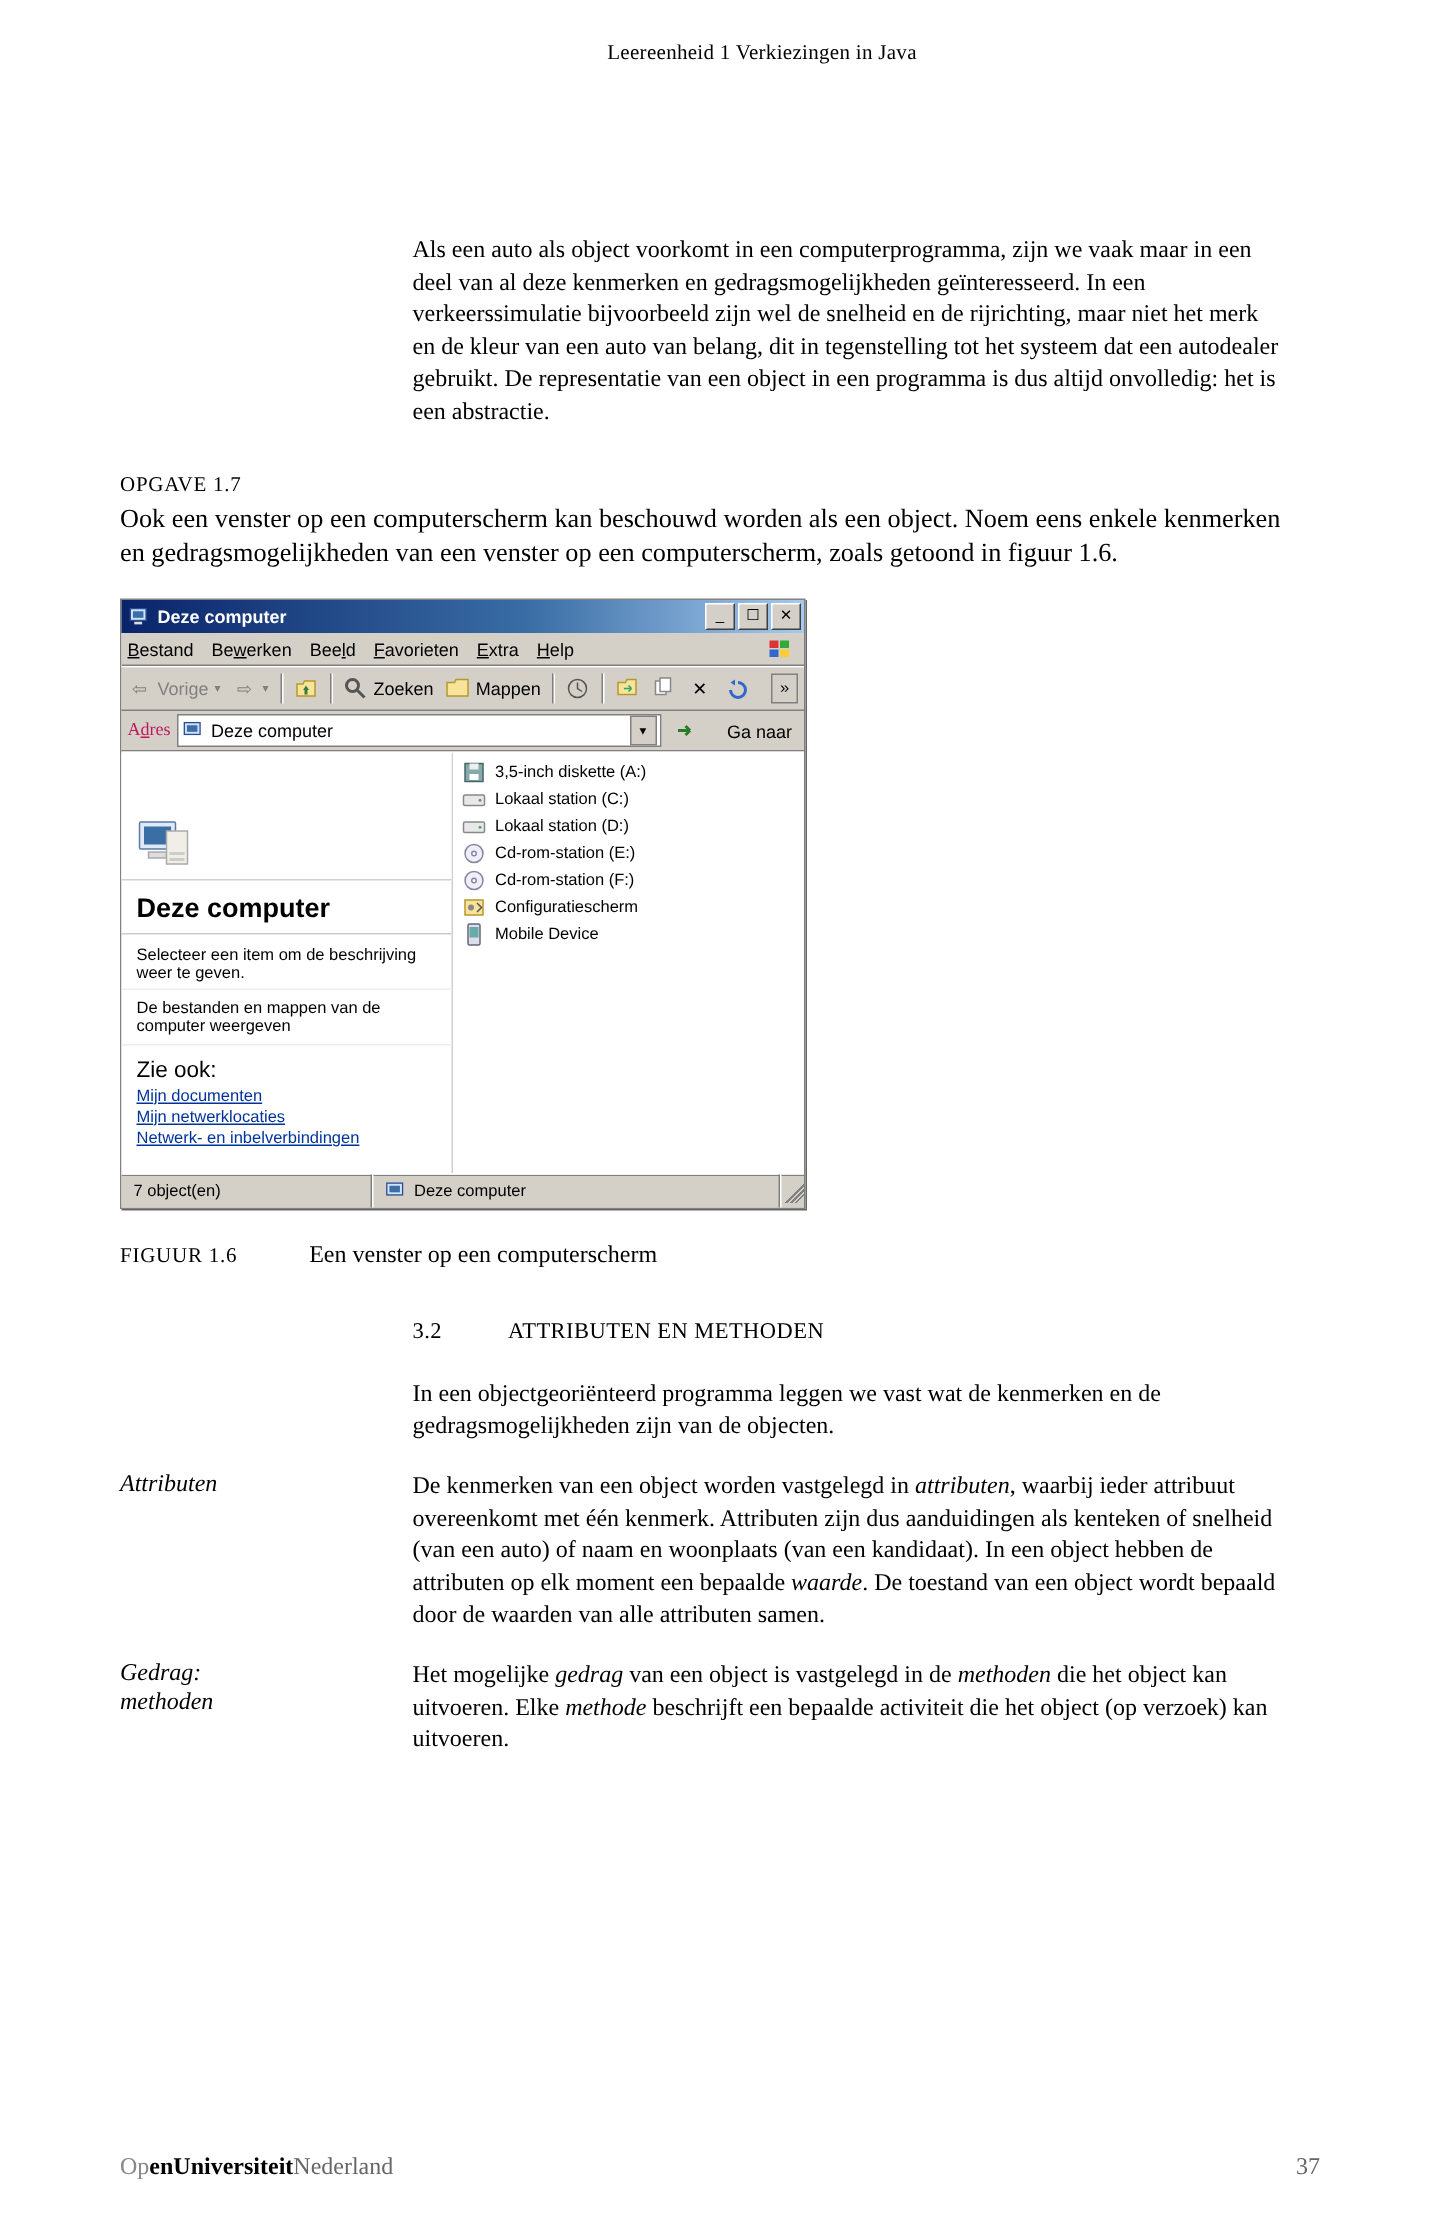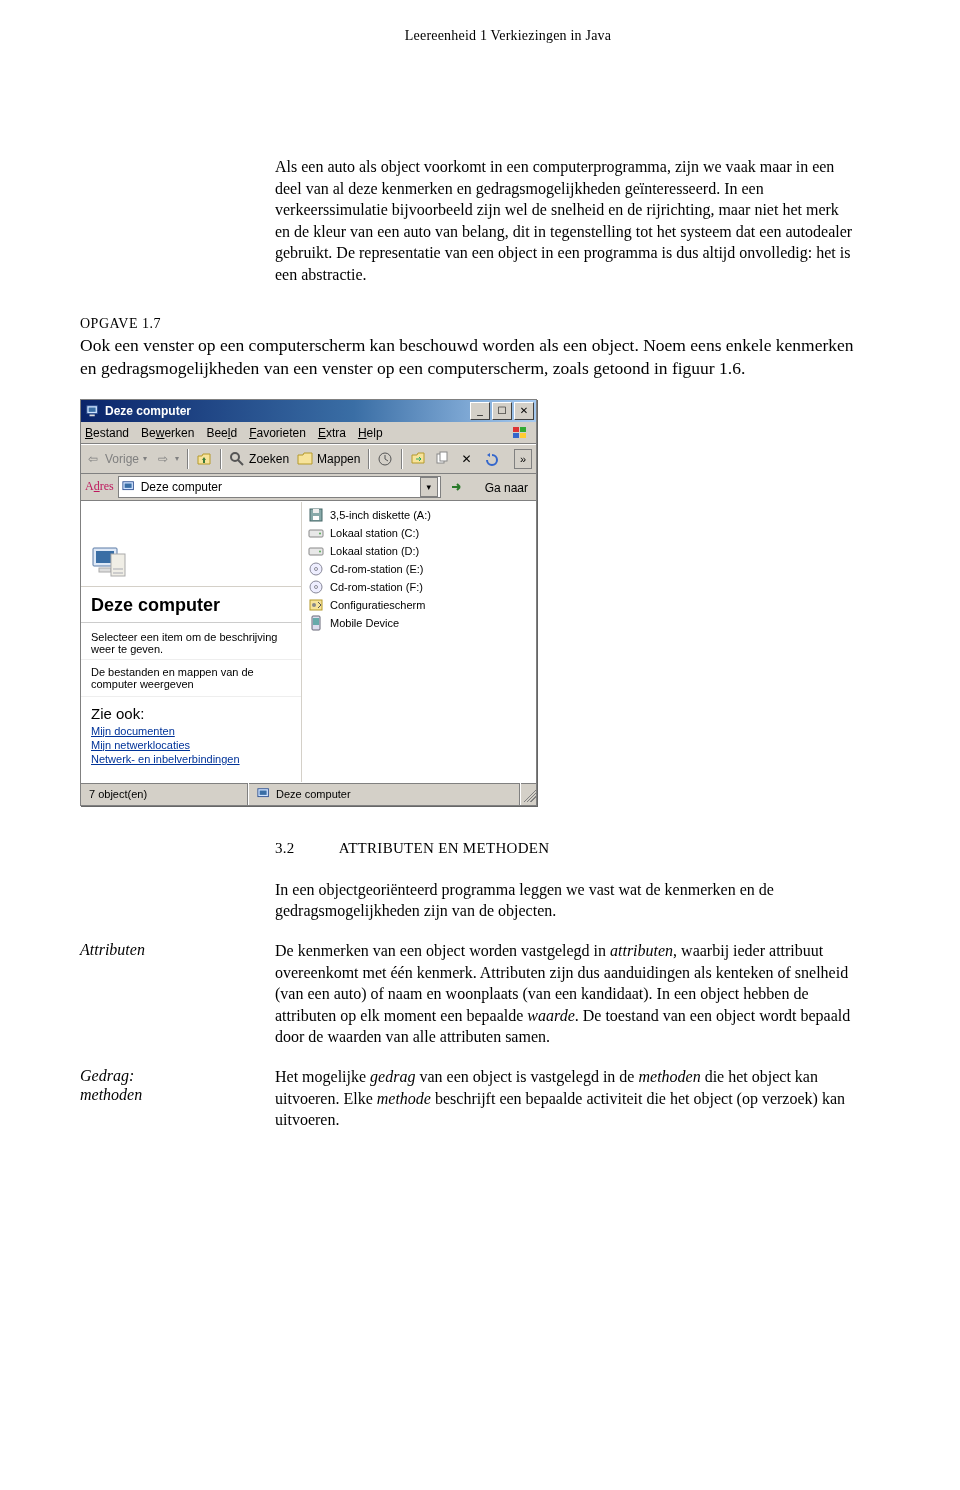--- a/index.html
+++ b/index.html
@@ -567,20 +567,24 @@
                   <rect x="1" y="2" width="12" height="9" fill="#cfe3ff" stroke="#2a4d8f"></rect>
                   <rect x="3" y="4" width="8" height="5" fill="#3a6ea5"></rect>
                 </svg>
               </span>
             <span>Deze computer</span>
           </div>
           <div class="status-grip"></div>
         </div>
       </div>
 
+      <div class="fig-caption-row">
+        <span class="fig-label">FIGUUR  1.6</span>
+        <span>Een venster op een computerscherm</span>
+      </div>
     </div>
 
     <div class="section-row">
       <span>3.2</span>
       <span>ATTRIBUTEN EN METHODEN</span>
     </div>
 
     <div class="main-col" style="margin-top:22px;">
       <div class="body-block">
         <p class="para">In een objectgeoriënteerd programma leggen we vast wat de kenmerken en de gedragsmogelijkheden zijn van de objecten.</p>
@@ -592,13 +596,19 @@
       </div>
 
       <div class="body-block" style="margin-top:18px;">
         <div class="margin-label"><span>Gedrag:</span><br><span>methoden</span></div>
         <p class="para"><span>Het mogelijke </span><em class="term">gedrag</em><span> van een object is vastgelegd in de </span><em class="term">methoden</em><span> die het object kan uitvoeren. Elke </span><em class="term">methode</em><span> beschrijft een bepaalde activiteit die het object (op verzoek) kan uitvoeren.</span></p>
       </div>
     </div>
 
   </div>
 
+  <div class="footer">
+    <span class="footer-brand">
+      <span class="b0">Op</span><span class="b1">enUniversiteit</span><span class="b2">Nederland</span>
+    </span>
+    <span class="footer-page">37</span>
+  </div>
 </div>
 
 </body></html>

